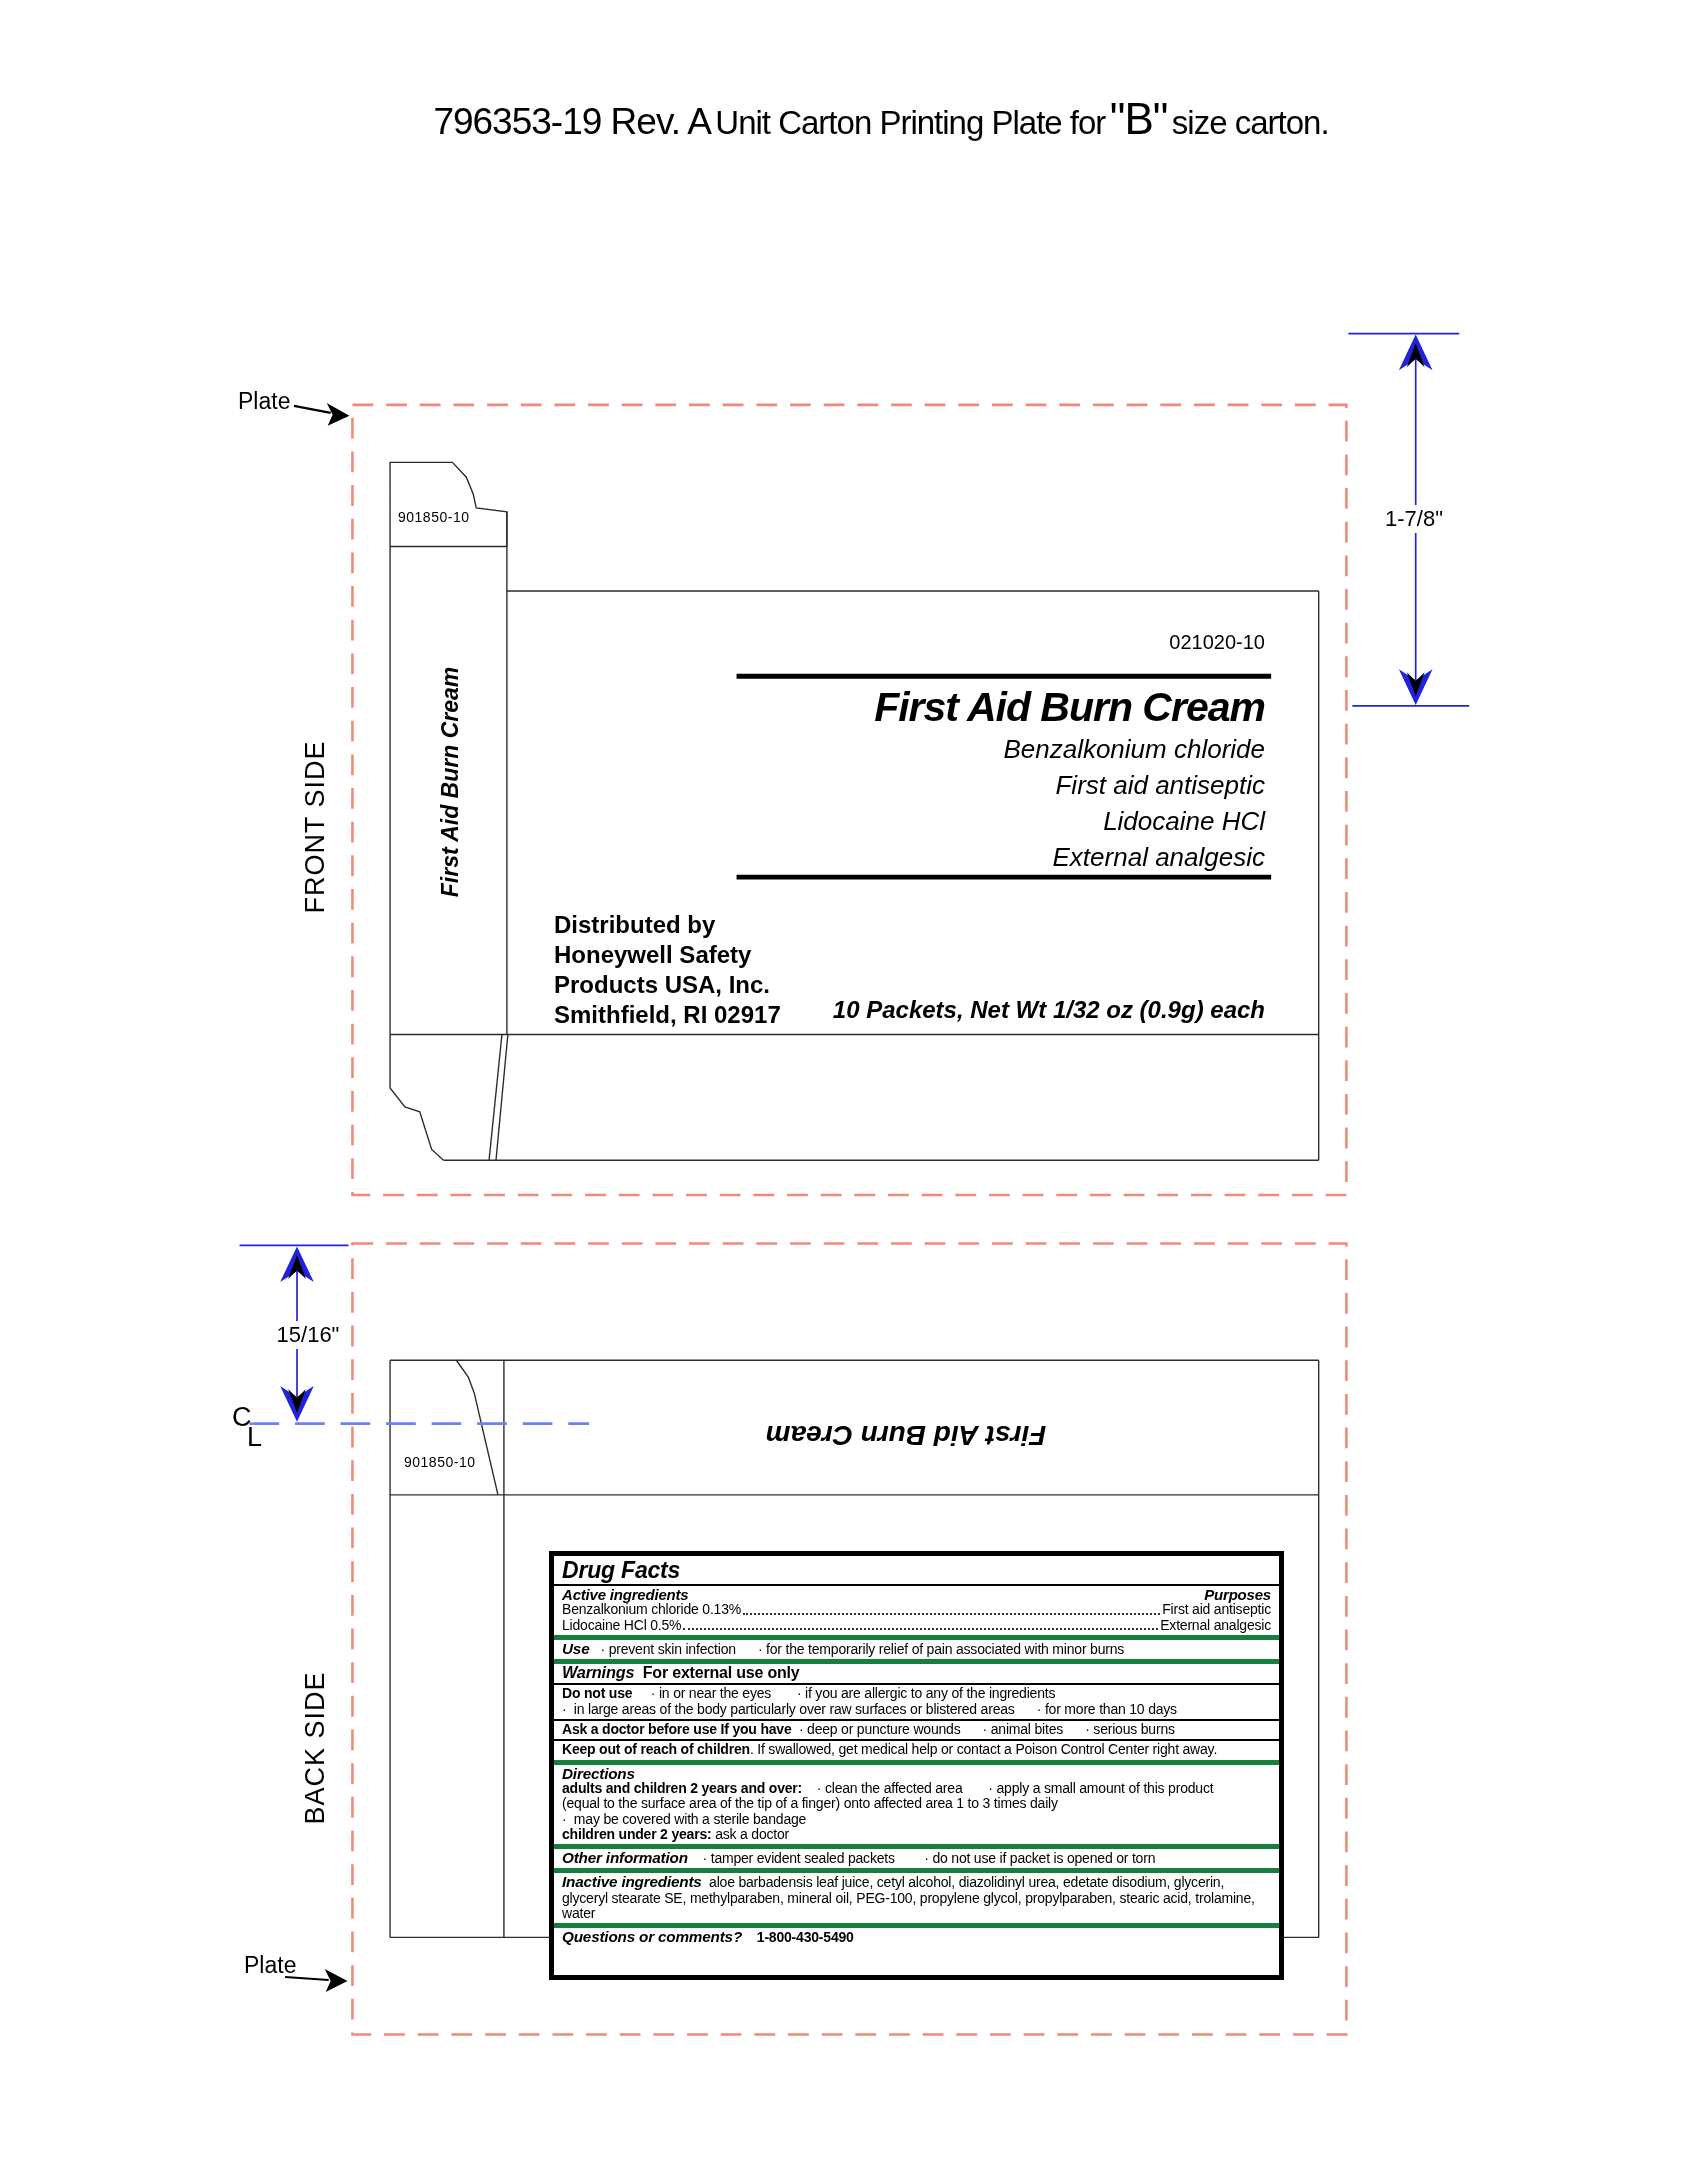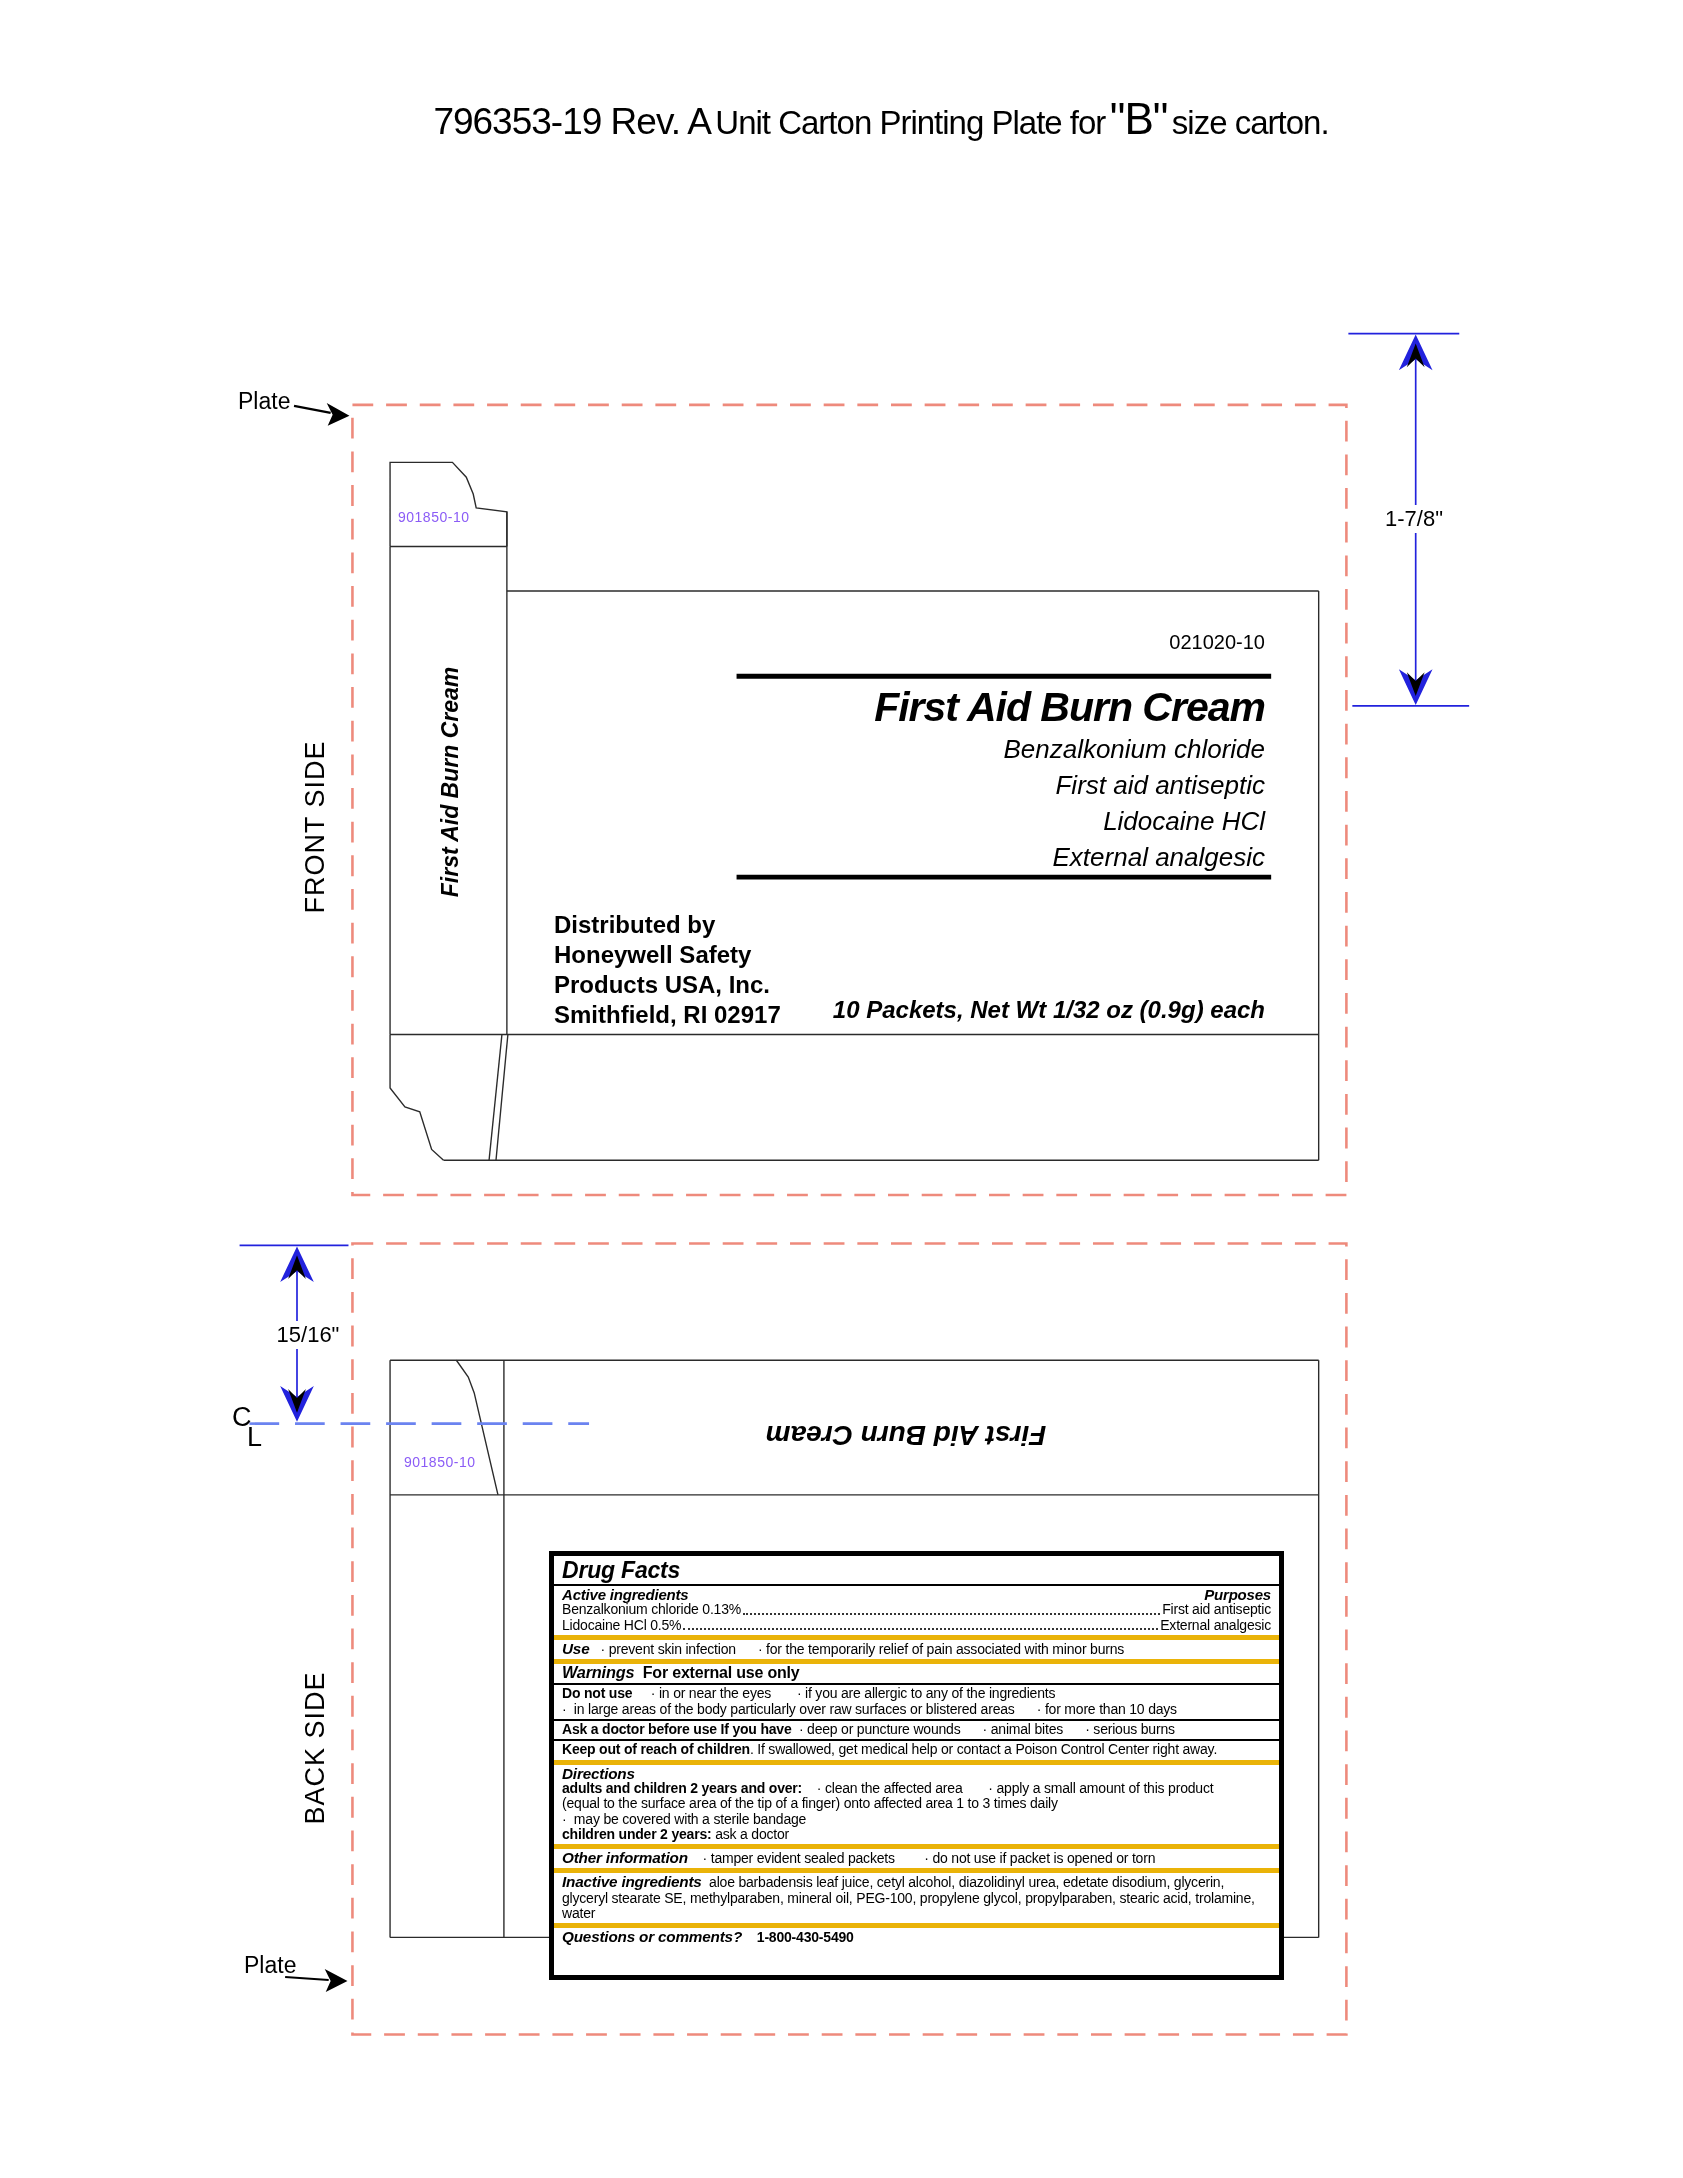--- a/index.html
+++ b/index.html
@@ -18,39 +18,39 @@
   .sheet-title .t4 { font-size:33px; letter-spacing:-1px; }
 
   
   .plate-label { font-size:23px; }
   .side-label { font-size:27px; letter-spacing:1px; transform:translate(-50%,-50%) rotate(-90deg); white-space:nowrap; }
   .dim-label { font-size:22px; background:#fff; padding:1px 5px; transform:translate(-50%,-50%); white-space:nowrap; }
   .cl-c { font-size:27px; }
   .cl-l { font-size:27px; }
 
   
-  .flap-code { font-size:14px; letter-spacing:0.5px; color:#8b5cf6; }
+  .flap-code { font-size:14px; letter-spacing:0.5px; color:#000000; }
   .spine-title { font-weight:bold; font-style:italic; font-size:23px; transform:translate(-50%,-50%) rotate(-90deg); white-space:nowrap; }
   .panel-code { font-size:20px; text-align:right; }
   .product-block { text-align:right; }
   .product-title { font-weight:bold; font-style:italic; font-size:41px; line-height:48px; letter-spacing:-1px; }
   .product-sub { font-style:italic; font-size:26px; line-height:36px; }
   .distributor { font-weight:bold; font-size:24px; line-height:30px;margin-left:12px; }
   .net-wt { font-weight:bold; font-style:italic; font-size:24px; text-align:right; }
   .back-title { font-weight:bold; font-style:italic; font-size:28px; transform:translate(-50%,-50%) rotate(180deg); white-space:nowrap; }
 
   
   .df-box {
     left:549px; top:1503px; width:735px; height:429px;
     border:5px solid #000; box-sizing:border-box; background:#fff;
     font-size:14px; line-height:15.3px; letter-spacing:-0.2px; overflow:hidden;margin-top:48px;
   }
   .df-row { padding:1px 8px 2px 8px; }
   .rt { border-top:2px solid #000; }
-  .rk { border-top:5px solid #eab308; }
+  .rk { border-top:5px solid #15803d; }
   .df-title { font-weight:bold; font-style:italic; font-size:23px; line-height:25px; padding:2px 8px 1px 8px; }
   .df-h { font-weight:bold; font-style:italic; font-size:15px; }
   .df-flex { display:flex; justify-content:space-between; }
   .df-li { display:flex; }
   .df-li .nm { white-space:nowrap; }
   .df-li .dots { flex:1; border-bottom:2px dotted #333; margin:0 2px 3px 2px; }
   .df-lead { font-weight:bold; }
   .df-lead-i { font-weight:bold; font-style:italic; font-size:15.3px; }
   .df-warn { font-weight:bold; font-style:italic; font-size:16.3px; }
   .df-note { font-weight:bold; font-size:16px; }

